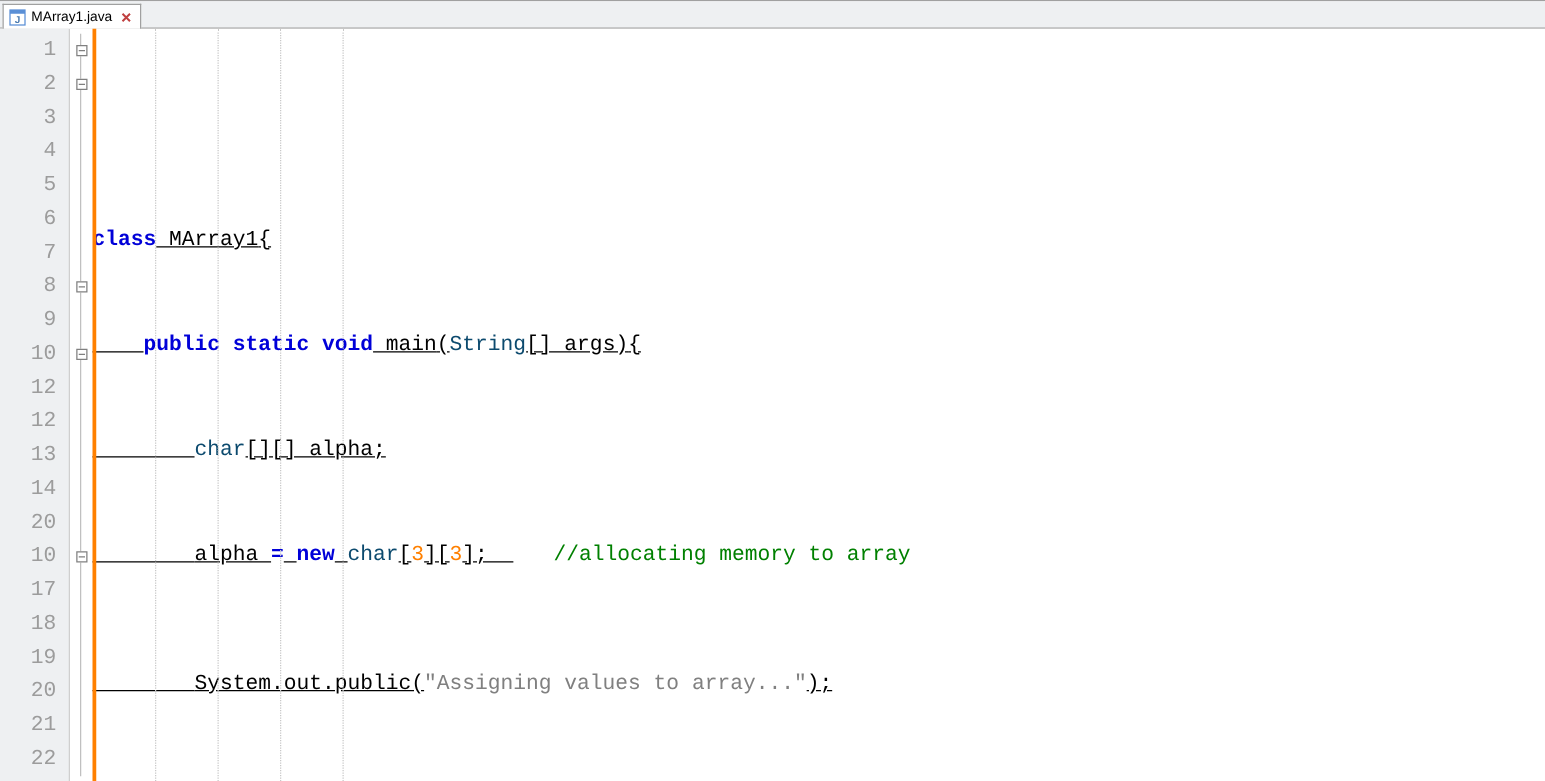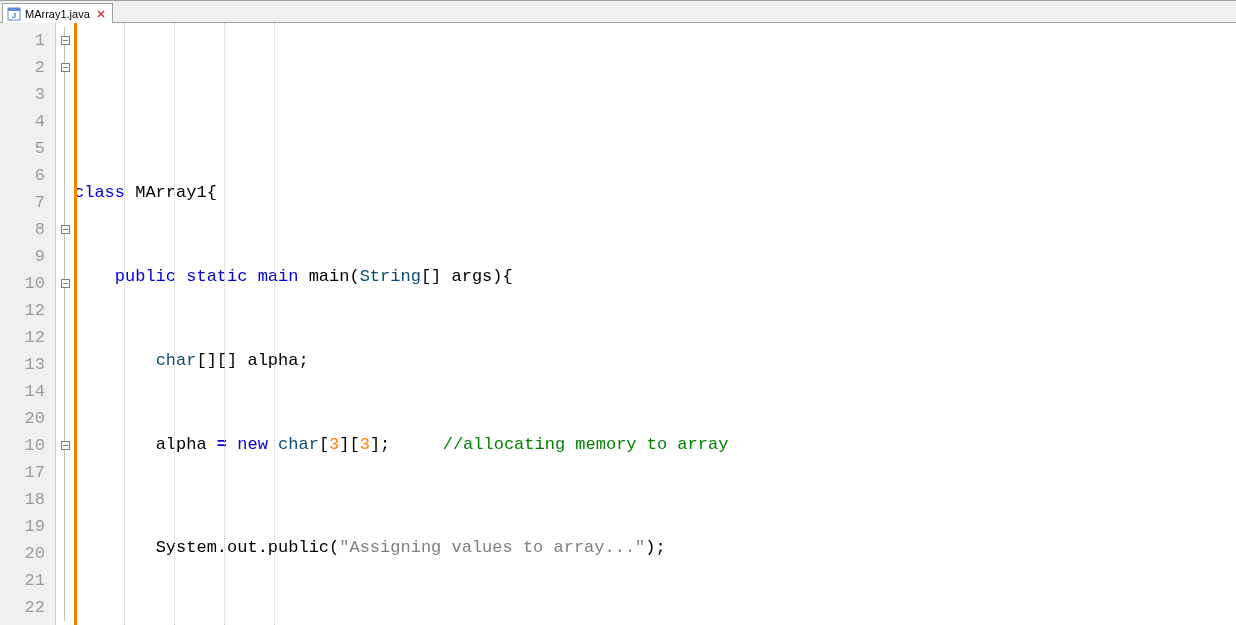--- a/index.html
+++ b/index.html
@@ -114,27 +114,27 @@
     line-height: 27px;
   }
   .change-bar {
     position: absolute;
     left: 0;
     top: 0;
     width: 3px;
     height: 100%;
     background: #ff8000;
   }
-  .kw { color: #0000d8; font-weight: normal; }
+  .kw { color: #0000d8; font-weight: bold; }
   .type { color: #0c4a6e; }
   .num { color: #ff8000; }
   .str { color: #808080; }
   .cmt { color: #008000; margin-left: 32px; }
   .op  { color: #0000d8; font-weight: bold; }
-  .txt { color: #000; }
+  .txt { color: #000; text-decoration: underline; }
   .vbar1 { position:absolute; top:0; bottom:0; width:0; border-left:1px dotted #c8c8c8; }
 </style>
 </head>
 <body>
 
 <div class="tab-bar">
   <div class="tab">
     <span class="tab-icon">
       <svg width="14" height="14" viewBox="0 0 14 14">
         <rect x="1" y="1" width="12" height="12" fill="#fff" stroke="#5a8fd6" stroke-width="1"></rect>
@@ -215,21 +215,21 @@
   </div>
   <div class="code-col">
     <div class="change-bar"></div>
     <div class="vbar1" style="left:50px;"></div>
     <div class="vbar1" style="left:100px;"></div>
     <div class="vbar1" style="left:150px;"></div>
     <div class="vbar1" style="left:200px;"></div>
 
     <div class="crow"><span class="kw">class</span><span class="txt"> MArray1</span><span class="txt">{</span></div>
 
-    <div class="crow"><span class="txt">    </span><span class="kw">public static main</span><span class="txt"> main</span><span class="txt">(</span><span class="type">String</span><span class="txt">[] args)</span><span class="txt">{</span></div>
+    <div class="crow"><span class="txt">    </span><span class="kw">public static void</span><span class="txt"> main</span><span class="txt">(</span><span class="type">String</span><span class="txt">[] args)</span><span class="txt">{</span></div>
 
     <div class="crow"><span class="txt">        </span><span class="type">char</span><span class="txt">[][] alpha;</span></div>
 
     <div class="crow"><span class="txt">        </span><span class="txt">alpha </span><span class="op">=</span><span class="txt"> </span><span class="kw">new</span><span class="txt"> </span><span class="type">char</span><span class="txt">[</span><span class="num">3</span><span class="txt">][</span><span class="num">3</span><span class="txt">];  </span><span class="cmt">//allocating memory to array</span></div>
 
 
     <div class="crow"><span class="txt">        </span><span class="txt">System.out.public(</span><span class="str">"Assigning values to array..."</span><span class="txt">);</span></div>
 
     
 

